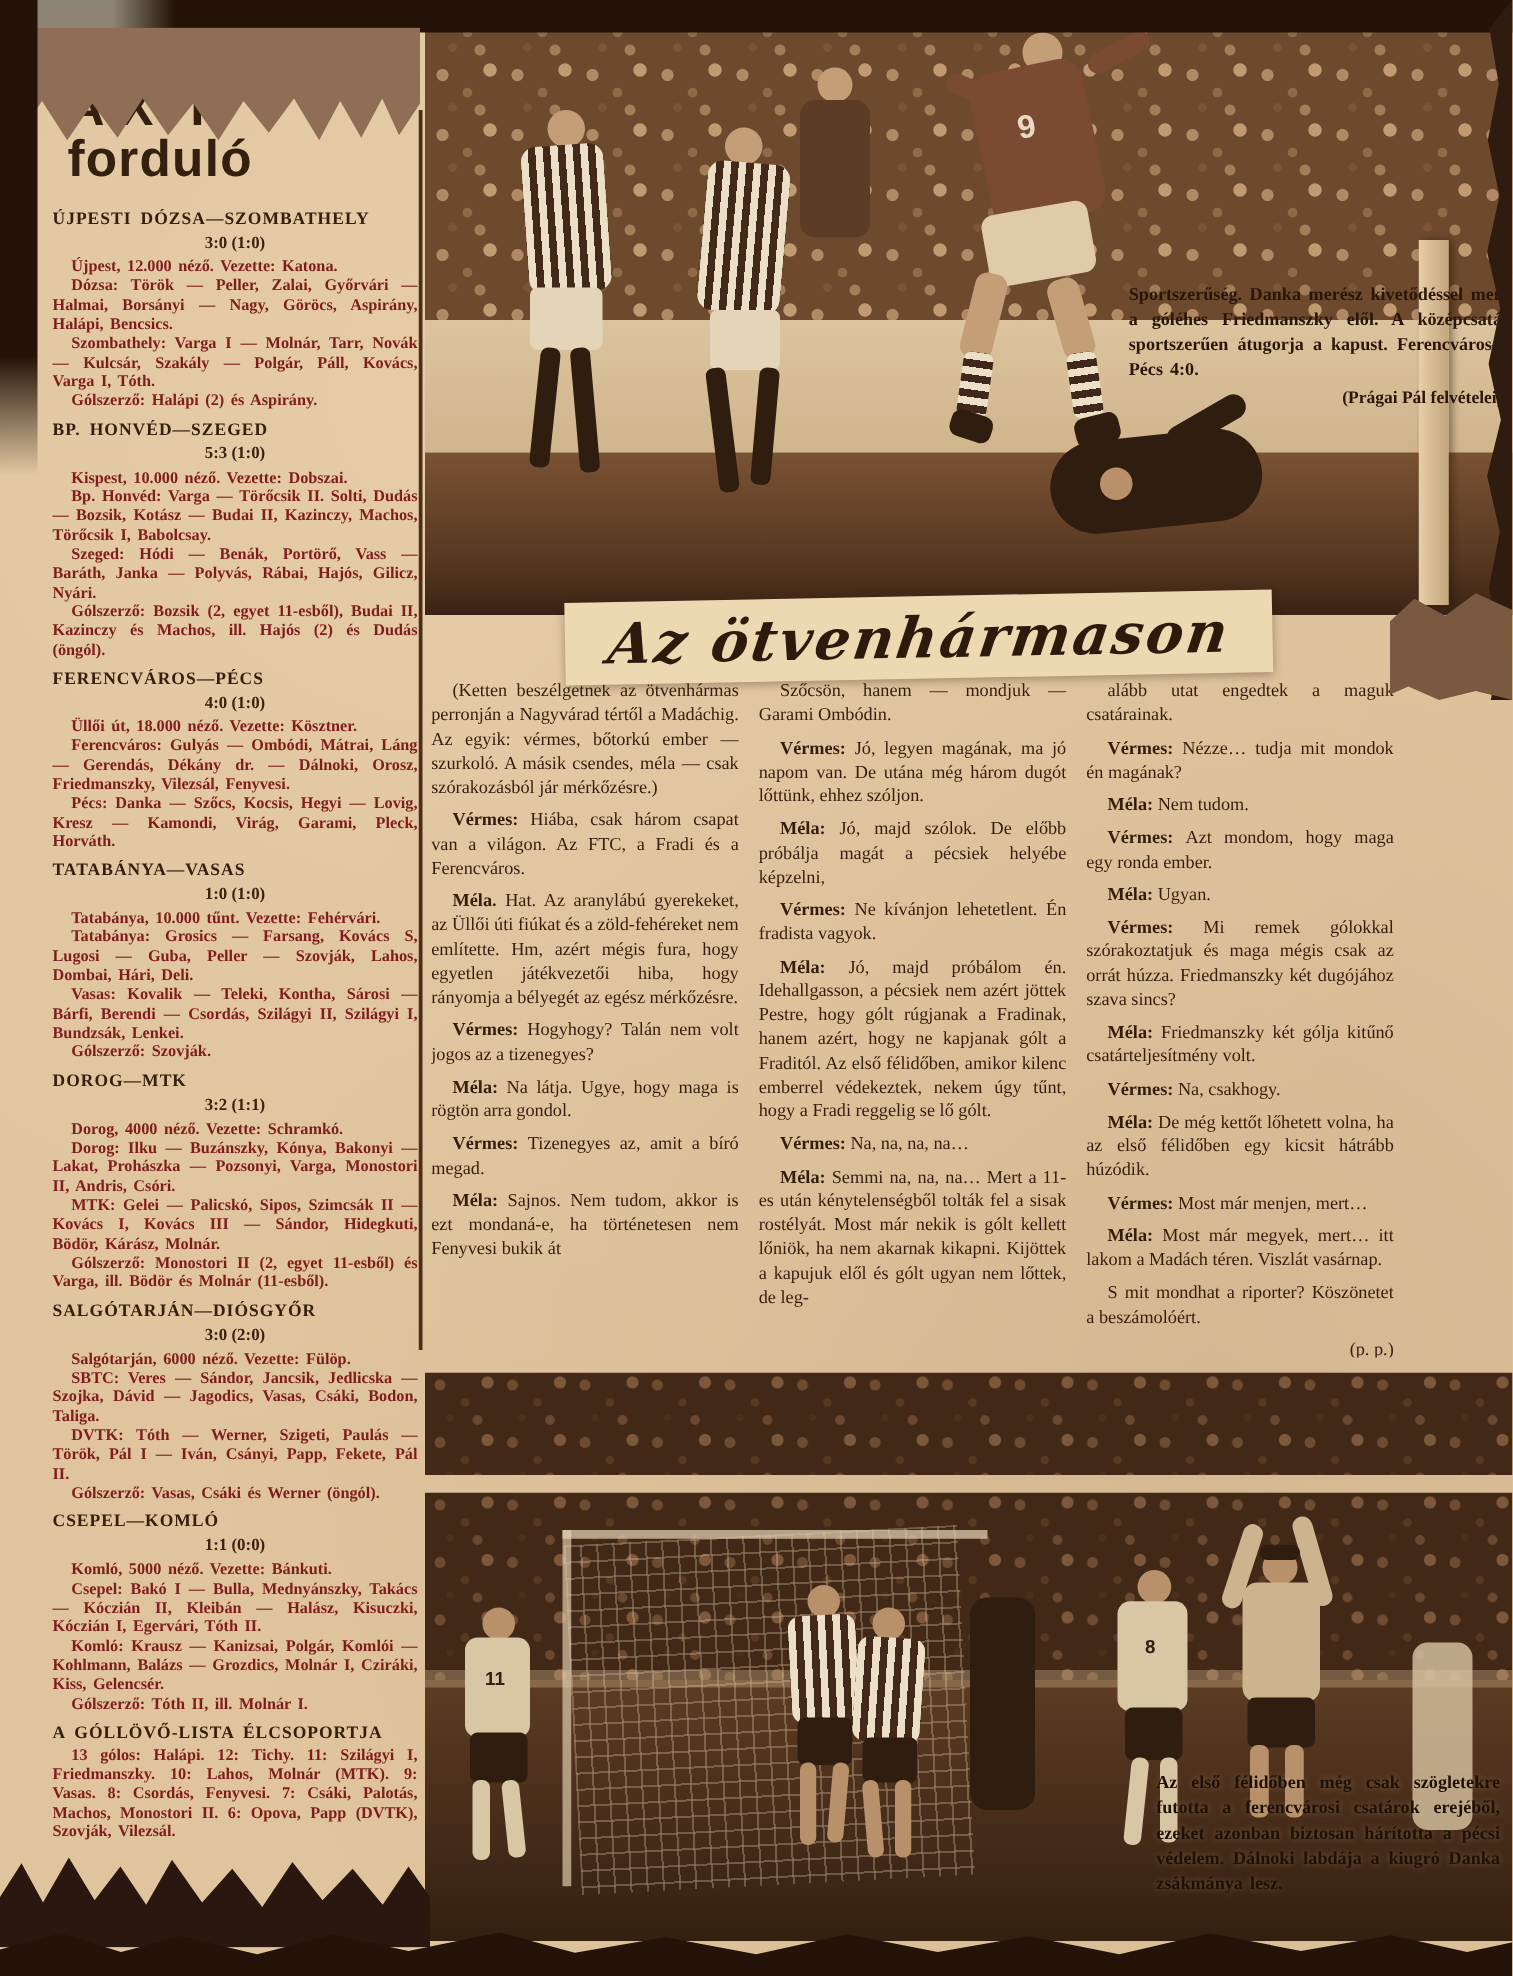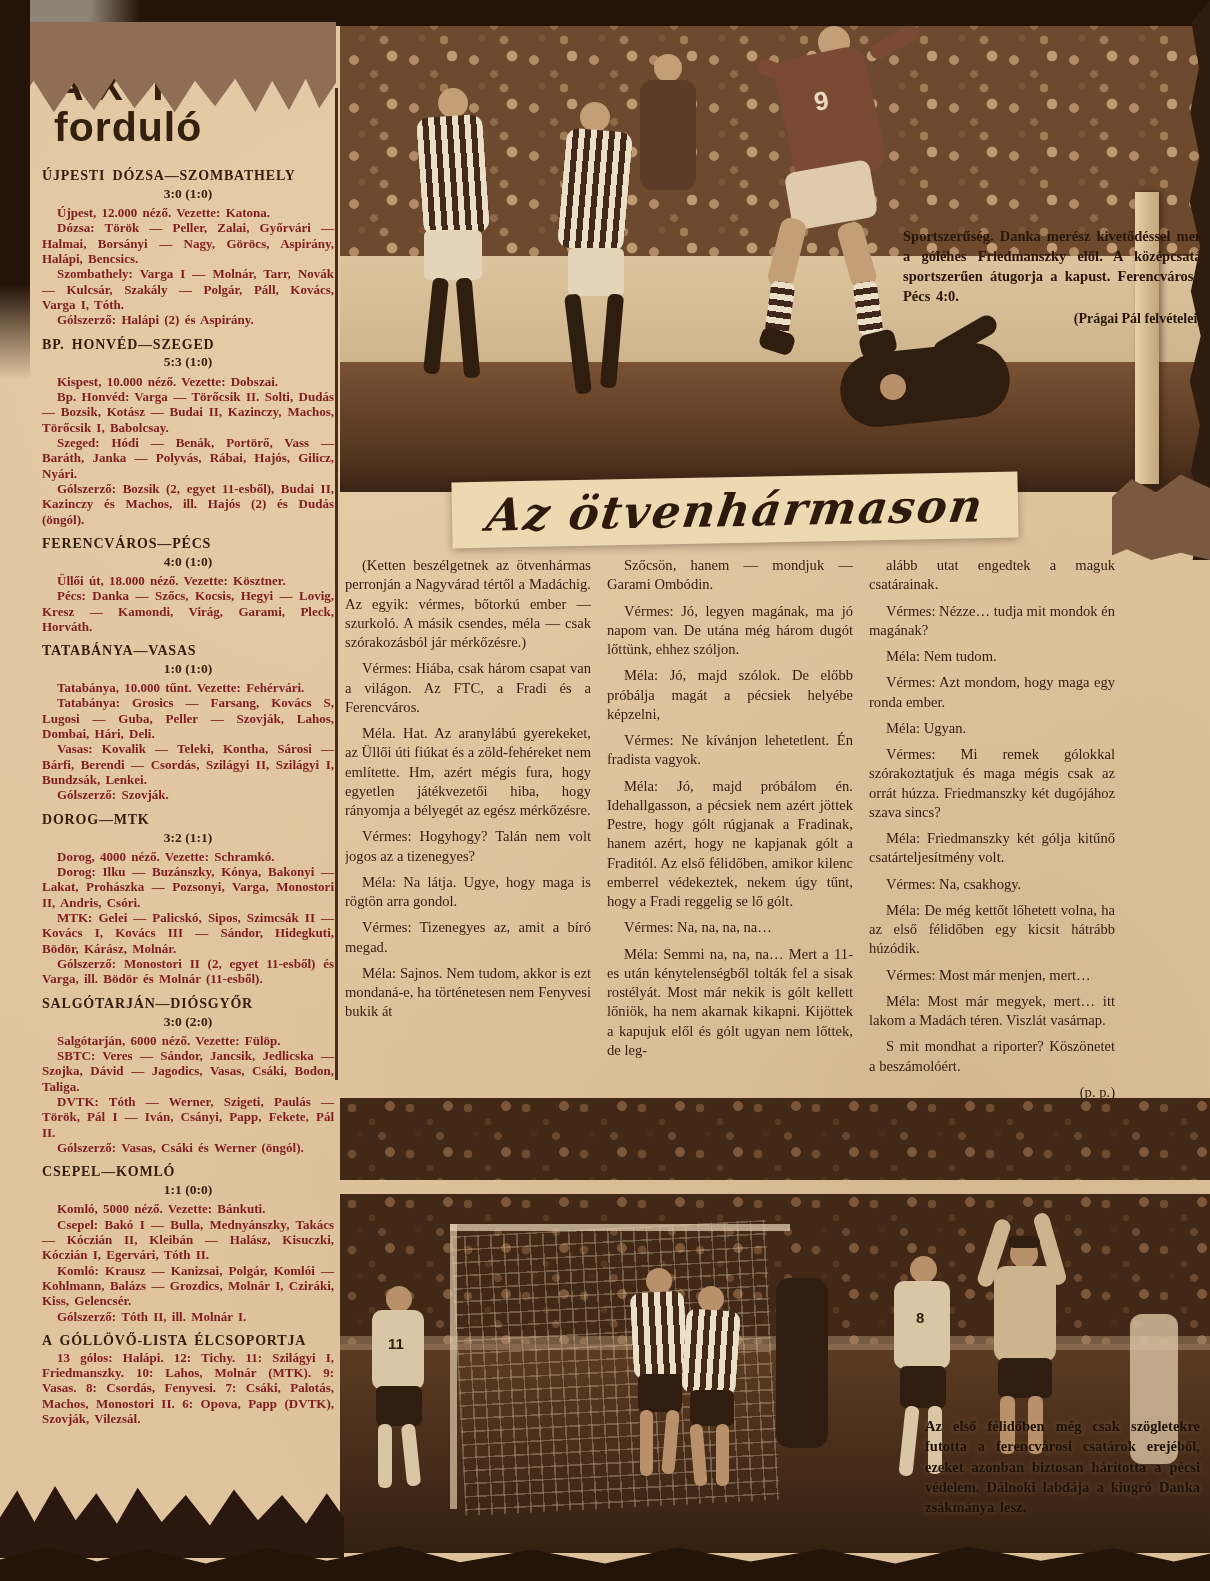--- a/index.html
+++ b/index.html
@@ -85,26 +85,26 @@
   .jersey-num-dark{position:absolute;font:700 15px/1 "Liberation Sans", sans-serif;color:#332112;}
 
   
   .headline{position:absolute;left:452px;top:477px;width:566px;height:66px;
     background:#ecd9b2;box-shadow:0 2px 8px rgba(40,20,8,.35);
     display:flex;align-items:center;justify-content:center;transform:rotate(-1.1deg);z-index:8;}
   .headline span{font:italic 700 45px/1 "DejaVu Serif", serif;transform:skewX(-9deg);
     letter-spacing:2px;color:#2e1a0c;white-space:nowrap;}
 
   
-  .article{position:absolute;left:345px;top:556px;width:772px;height:542px;
+  .article{position:absolute;left:345px;top:544px;width:772px;height:542px;
     display:flex;gap:16px;overflow:hidden;z-index:5;}
   .art-col{width:246px;overflow:hidden;}
   .art-par{font:400 14.6px/1.32 "Liberation Serif", serif;color:#331d0d;
     text-align:justify;text-indent:17px;margin:0 0 7px;}
-  .art-par b{font-weight:400;}
+  .art-par b{font-weight:700;}
   .align-right{text-align:right;}
 
   
   .bottom-photo{left:340px;top:1098px;width:870px;height:455px;background:transparent;}
   .bp-strip{position:absolute;left:0;top:0;width:100%;height:82px;}
   .bp-main{position:absolute;left:0;top:96px;width:100%;height:359px;overflow:hidden;}
   .bp-main-crowd{position:absolute;left:0;top:0;width:100%;height:150px;}
   .bp-field{position:absolute;left:0;top:150px;width:100%;height:209px;
     background:linear-gradient(#5d3c22,#402818 70%,#33200f);}
   .bp-lightband{position:absolute;left:0;top:142px;width:100%;height:14px;background:rgba(214,186,148,.35);}
@@ -156,20 +156,21 @@
           <p class="match-par">Szeged: Hódi — Benák, Portörő, Vass — Baráth, Janka — Polyvás, Rábai, Hajós, Gilicz, Nyári.</p>
           <p class="match-par">Gólszerző: Bozsik (2, egyet 11-esből), Budai II, Kazinczy és Machos, ill. Hajós (2) és Dudás (öngól).</p>
         </div>
   </section>
 
   <section class="match">
     <h3 class="match-header">FERENCVÁROS—PÉCS</h3>
     <div class="match-score">4:0 (1:0)</div>
     <div class="match-body">
           <p class="match-par">Üllői út, 18.000 néző. Vezette: Kösztner.</p>
+          <p class="match-par">Ferencváros: Gulyás — Ombódi, Mátrai, Láng — Gerendás, Dékány dr. — Dálnoki, Orosz, Friedmanszky, Vilezsál, Fenyvesi.</p>
           <p class="match-par">Pécs: Danka — Szőcs, Kocsis, Hegyi — Lovig, Kresz — Kamondi, Virág, Garami, Pleck, Horváth.</p>
         </div>
   </section>
 
   <section class="match">
     <h3 class="match-header">TATABÁNYA—VASAS</h3>
     <div class="match-score">1:0 (1:0)</div>
     <div class="match-body">
           <p class="match-par">Tatabánya, 10.000 tűnt. Vezette: Fehérvári.</p>
           <p class="match-par">Tatabánya: Grosics — Farsang, Kovács S, Lugosi — Guba, Peller — Szovják, Lahos, Dombai, Hári, Deli.</p>

